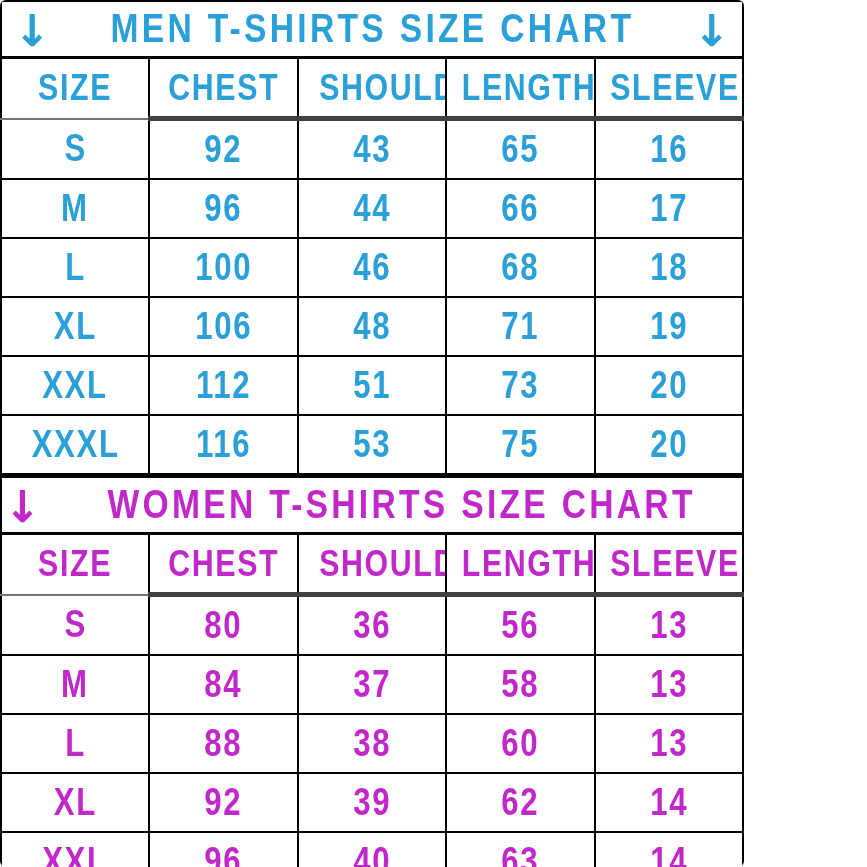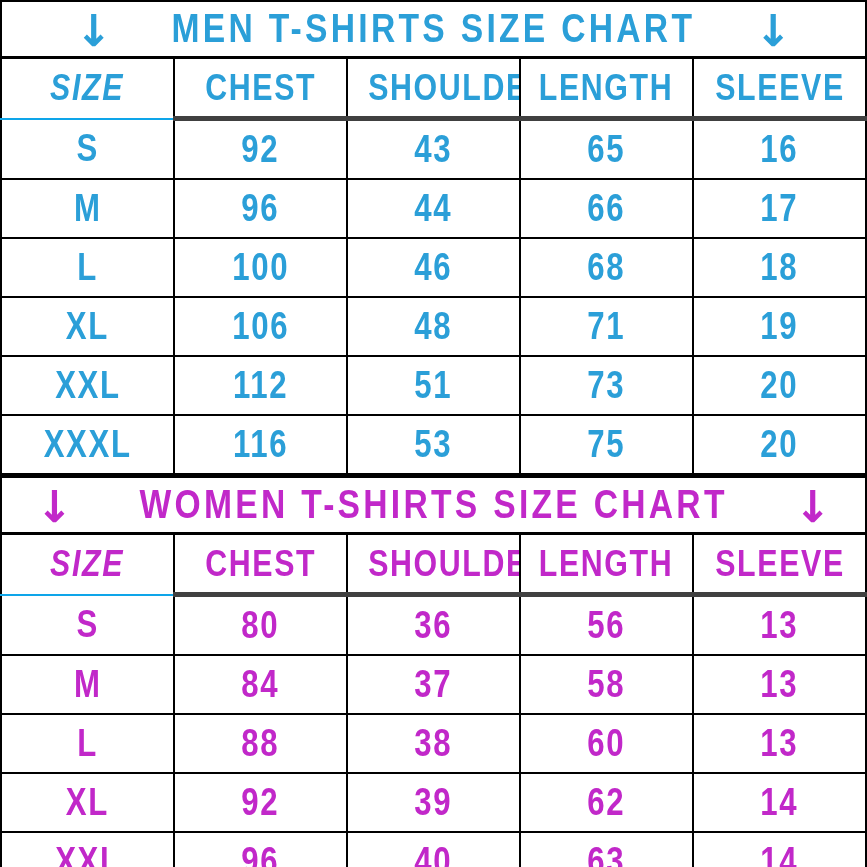--- a/index.html
+++ b/index.html
@@ -2,27 +2,28 @@
 <html style="--men-color: #2b9fd8; --women-color: #c128c9;"><head>
 <meta charset="utf-8">
 <style>
   html, body {
     margin: 0;
     padding: 0;
     background: #ffffff;
   }
   .canvas {
     position: relative;
-    width: 867px;
+    width: 744px;
     height: 867px;
     background: #ffffff;
     box-sizing: border-box;
     overflow: hidden;
     font-family: "Liberation Sans", sans-serif;
     font-weight: bold;
+    border-radius: 6px;
   }
   table.size-table {
     width: 100%;
     border-collapse: collapse;
     table-layout: fixed;
     border: 2px solid #000;
   }
   table.size-table.men   { border-bottom: 5px solid #000; }
   table.size-table.women { border-top: 0; border-bottom: 5px solid #000; }
 
@@ -41,21 +42,21 @@
     border-top: 0;
     border-bottom: 3px solid #000;
     height: 54px;
     font-size: 41px;
   }
   tr.header-row th {
     height: 57px;
     font-size: 37px;
     border-bottom: 5px solid #404040;
   }
-  tr.header-row th:first-child { border-bottom: 2px solid #0ea5e9; font-style: italic; }
+  tr.header-row th:first-child { border-bottom: 2px solid #737373; }
   tbody tr td {
     height: 57px;
     font-size: 38px;
   }
   tbody tr:last-child td { border-bottom: 0; }
 
   
   .txt {
     display: inline-block;
     transform: scaleX(0.82);

